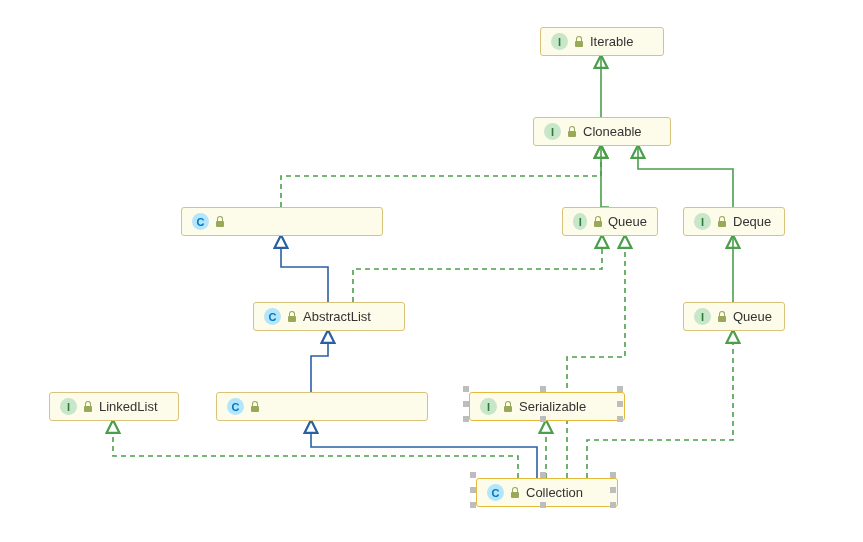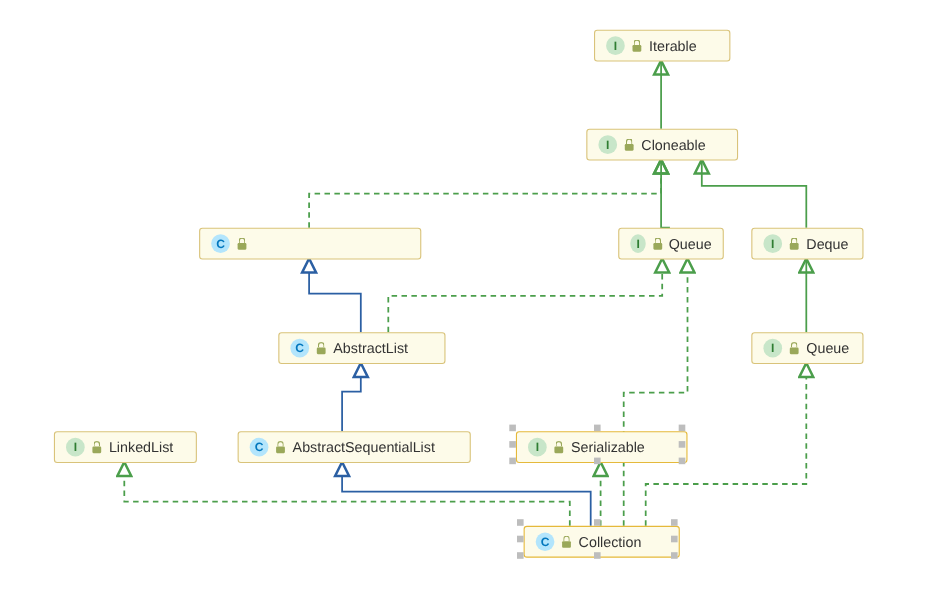--- a/index.html
+++ b/index.html
@@ -82,21 +82,20 @@
         <span class="label">Queue</span>
       </div>
       <div class="node" style="left: 49px; top: 392px; width: 108px;">
         <span class="tico i">I</span>
         <span class="lock"></span>
         <span class="label">LinkedList</span>
       </div>
       <div class="node" style="left: 216px; top: 392px; width: 190px;">
         <span class="tico c">C</span>
         <span class="lock"></span>
-        <span class="label">AbstractSequentialList</span>
       </div>
       <div class="node sel" style="left: 469px; top: 392px; width: 134px;">
         <span class="tico i">I</span>
         <span class="lock"></span>
         <span class="label">Serializable</span>
       </div>
       <div class="node sel" style="left: 476px; top: 478px; width: 120px;">
         <span class="tico c">C</span>
         <span class="lock"></span>
         <span class="label">Collection</span>

